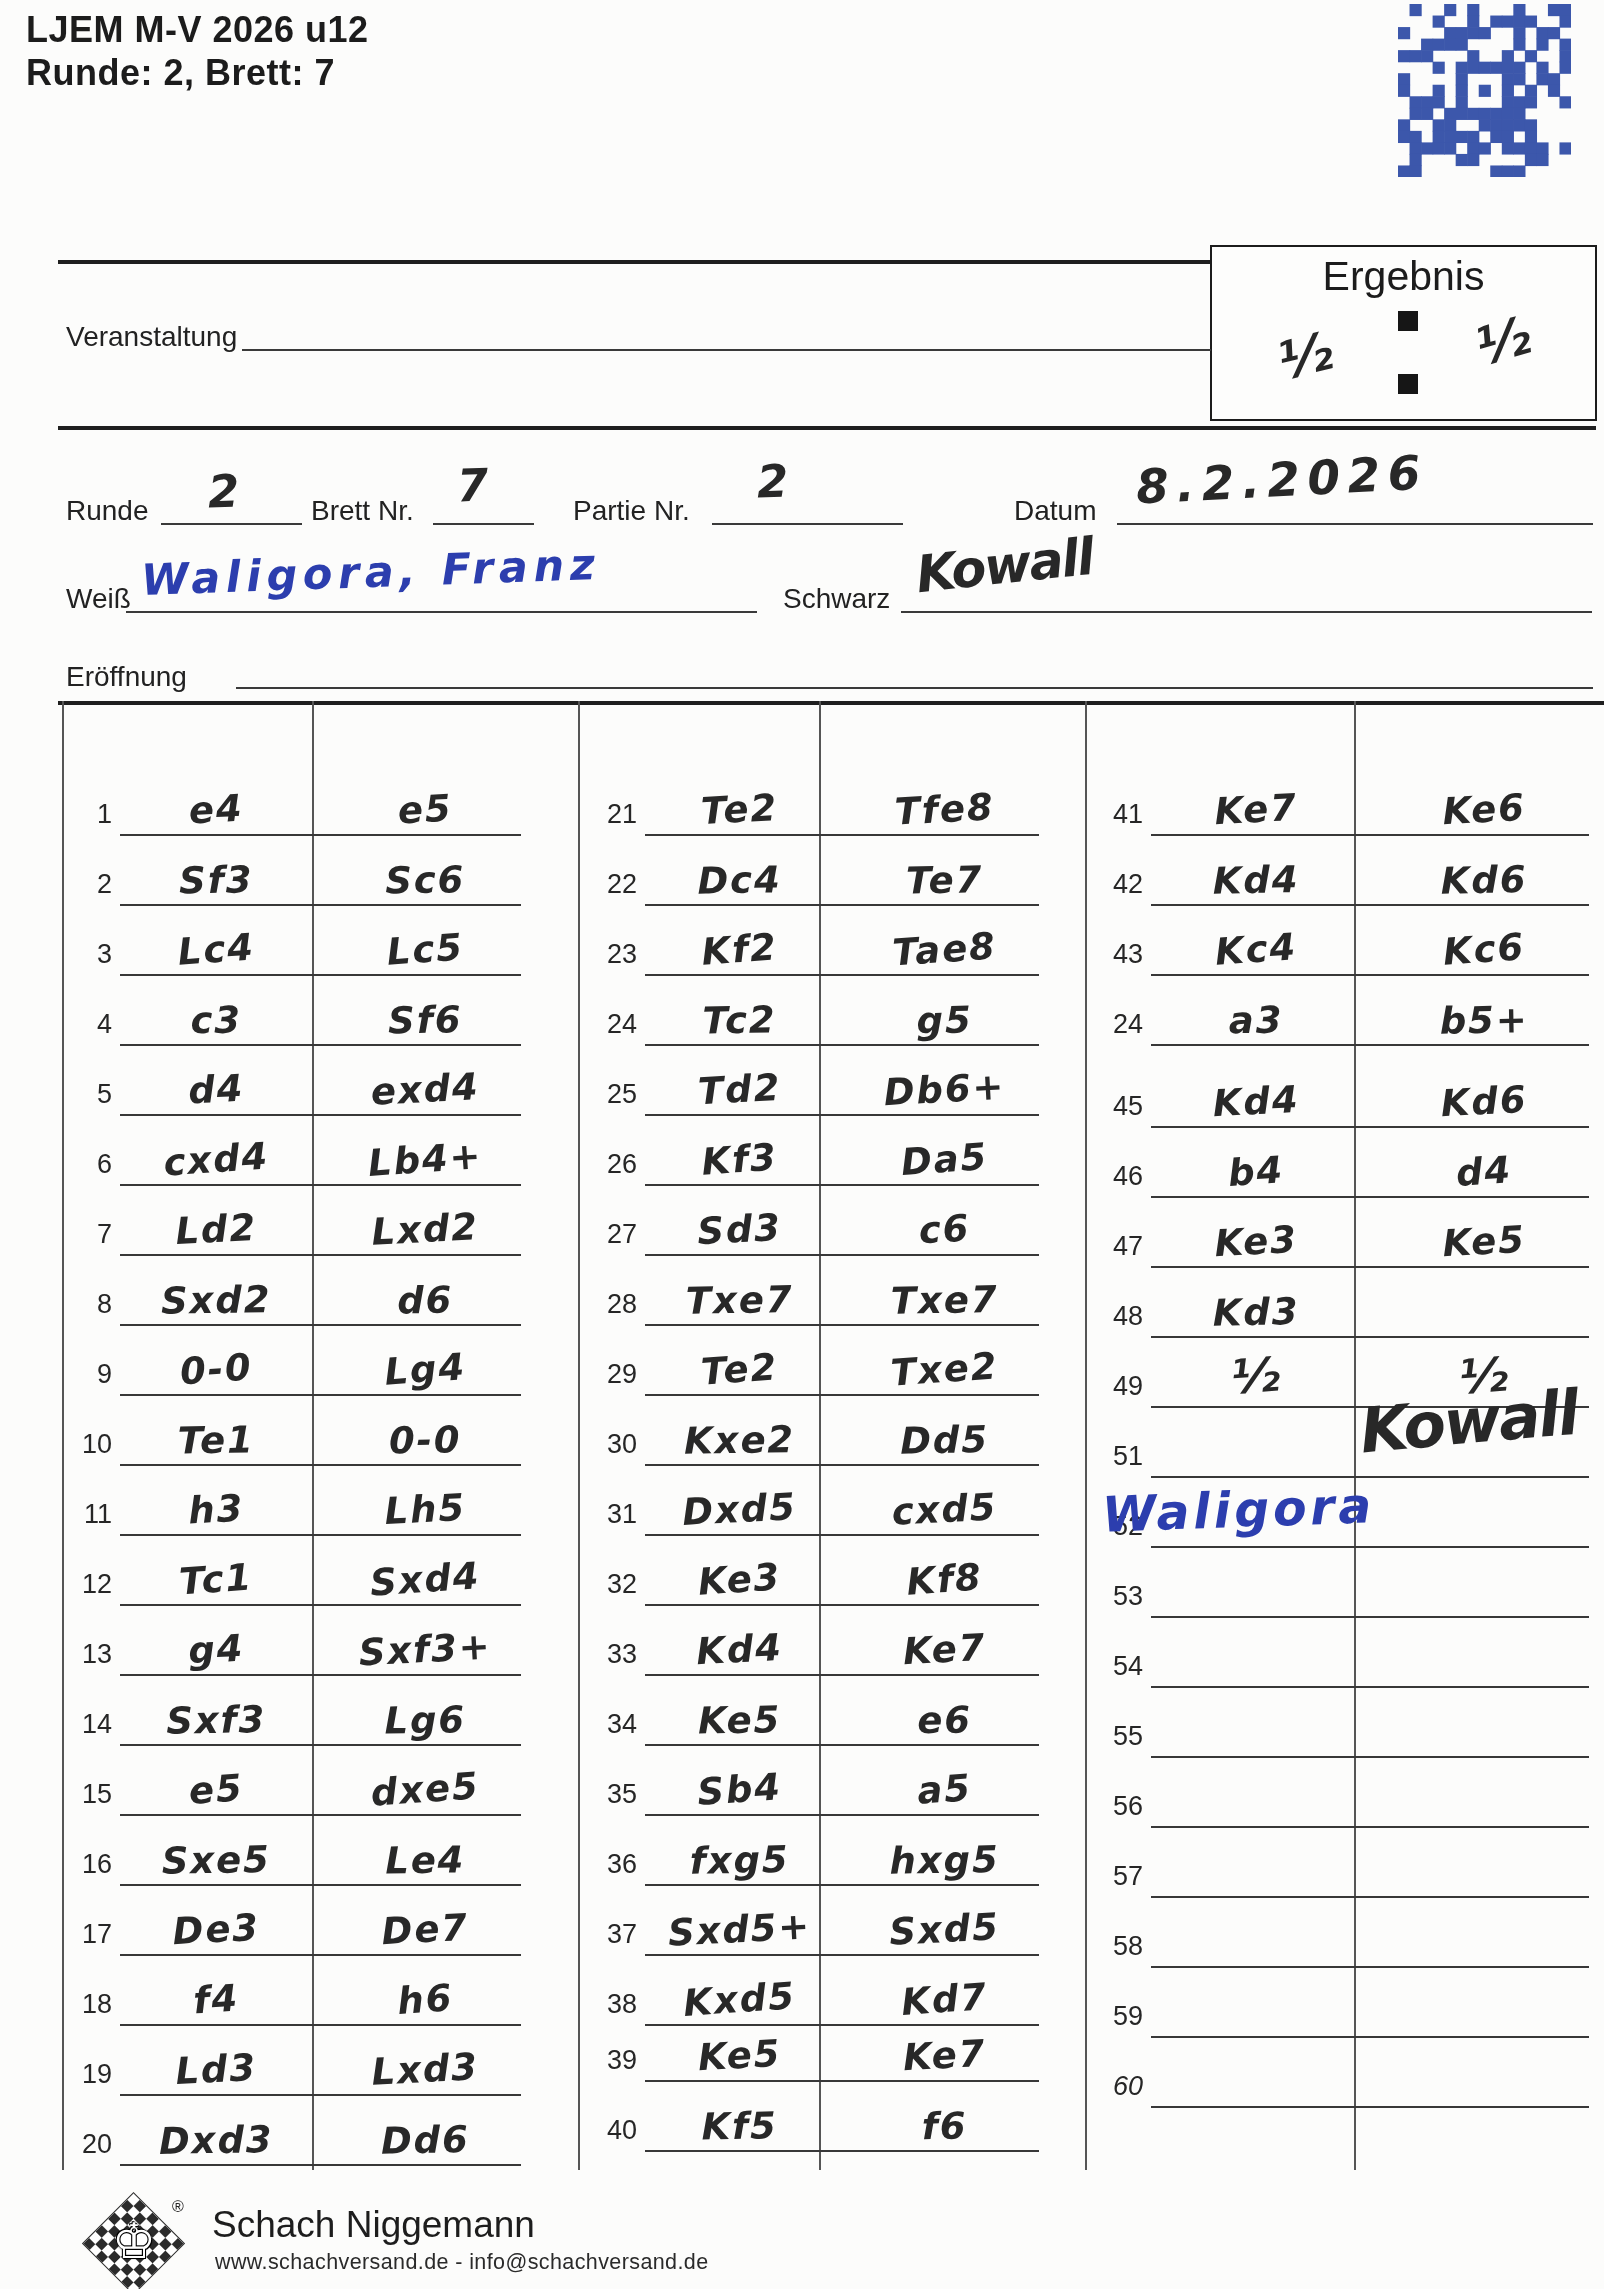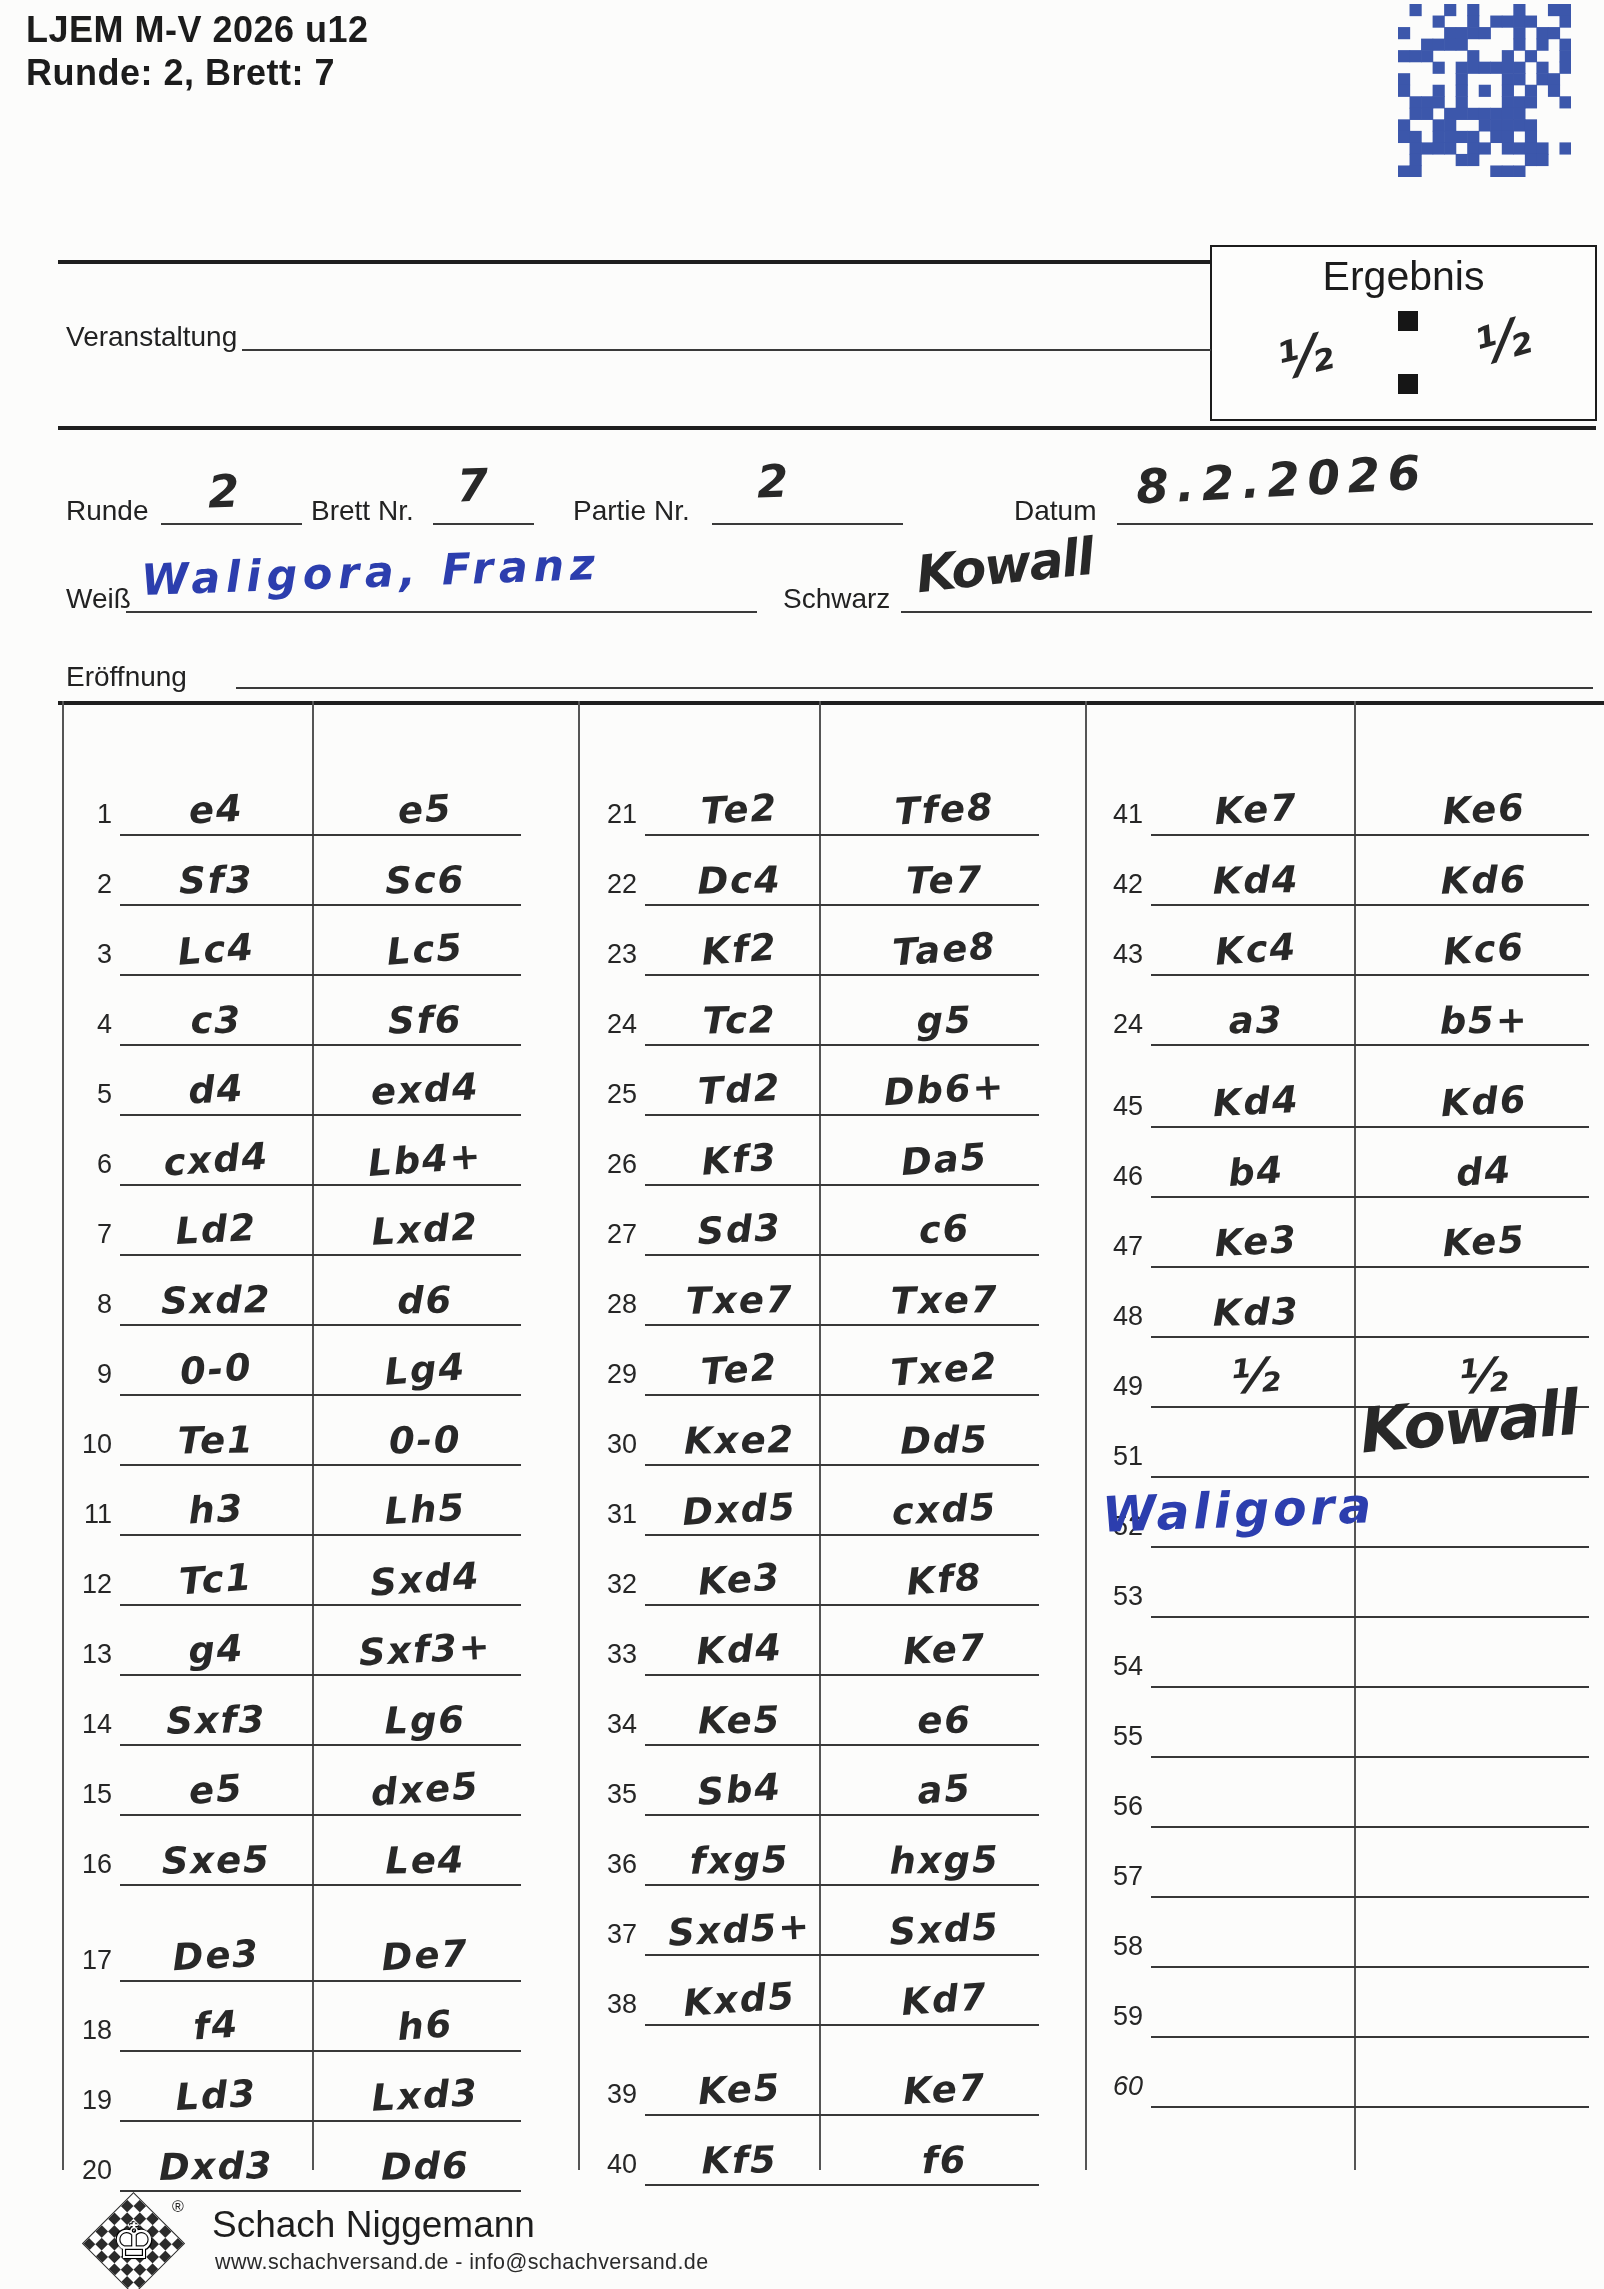--- a/index.html
+++ b/index.html
@@ -303,21 +303,21 @@
         <div class="uline"></div>
         <span class="mcell hw" style="left: 0px; width: 48%;">e5</span>
         <span class="mcell hw" style="right: 0px; width: 48%;">dxe5</span>
       </div>
       <div class="mrow" style="height: 70px;">
         <span class="num" style="left: -62px;">16</span>
         <div class="uline"></div>
         <span class="mcell hw" style="left: 0px; width: 48%;">Sxe5</span>
         <span class="mcell hw" style="right: 0px; width: 48%;">Le4</span>
       </div>
-      <div class="mrow" style="height: 70px; margin-top: 26px;">
+      <div class="mrow" style="height: 70px;">
         <span class="num" style="left: -62px;">17</span>
         <div class="uline"></div>
         <span class="mcell hw" style="left: 0px; width: 48%;">De3</span>
         <span class="mcell hw" style="right: 0px; width: 48%;">De7</span>
       </div>
       <div class="mrow" style="height: 70px;">
         <span class="num" style="left: -62px;">18</span>
         <div class="uline"></div>
         <span class="mcell hw" style="left: 0px; width: 48%;">f4</span>
         <span class="mcell hw" style="right: 0px; width: 48%;">h6</span>
@@ -437,21 +437,21 @@
         <div class="uline"></div>
         <span class="mcell hw" style="left: 0px; width: 48%;">Sxd5+</span>
         <span class="mcell hw" style="right: 0px; width: 48%;">Sxd5</span>
       </div>
       <div class="mrow" style="height: 70px;">
         <span class="num" style="left: -62px;">38</span>
         <div class="uline"></div>
         <span class="mcell hw" style="left: 0px; width: 48%;">Kxd5</span>
         <span class="mcell hw" style="right: 0px; width: 48%;">Kd7</span>
       </div>
-      <div class="mrow" style="height: 90px;">
+      <div class="mrow" style="height: 56px;">
         <span class="num" style="left: -62px;">39</span>
         <div class="uline"></div>
         <span class="mcell hw" style="left: 0px; width: 48%;">Ke5</span>
         <span class="mcell hw" style="right: 0px; width: 48%;">Ke7</span>
       </div>
       <div class="mrow" style="height: 70px;">
         <span class="num" style="left: -62px;">40</span>
         <div class="uline"></div>
         <span class="mcell hw" style="left: 0px; width: 48%;">Kf5</span>
         <span class="mcell hw" style="right: 0px; width: 48%;">f6</span>

